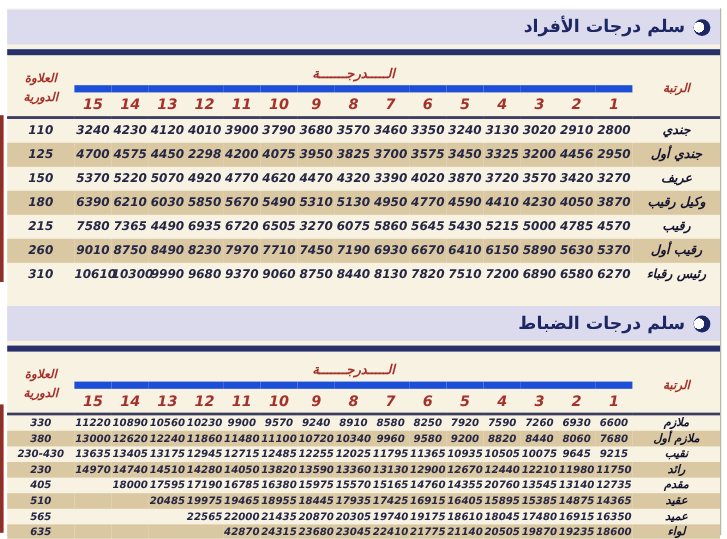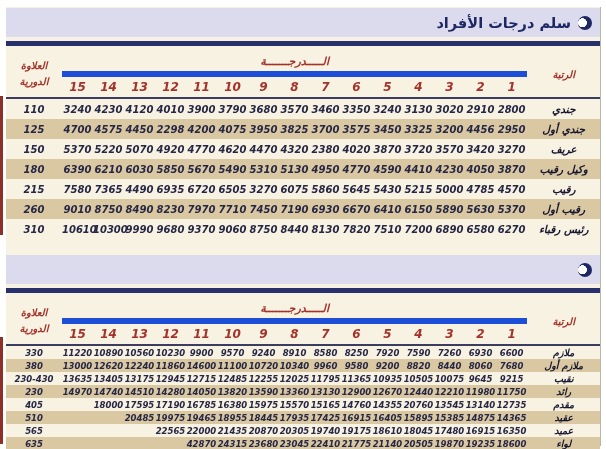--- a/index.html
+++ b/index.html
@@ -122,21 +122,21 @@
             <tr>
               <td class="allow">150</td>
               <td class="val">5370</td>
               <td class="val">5220</td>
               <td class="val">5070</td>
               <td class="val">4920</td>
               <td class="val">4770</td>
               <td class="val">4620</td>
               <td class="val">4470</td>
               <td class="val">4320</td>
-              <td class="val">2380</td>
+              <td class="val">3390</td>
               <td class="val">4020</td>
               <td class="val">3870</td>
               <td class="val">3720</td>
               <td class="val">3570</td>
               <td class="val">3420</td>
               <td class="val">3270</td>
               <td class="rank">عريف</td>
             </tr>
             <tr>
               <td class="allow">180</td>
@@ -213,20 +213,21 @@
               <td class="val">6580</td>
               <td class="val">6270</td>
               <td class="rank">رئيس رقباء</td>
             </tr>
           </tbody>
       </table>
     </section>
 
     <section class="section s2">
       <div class="title-bar">
+        <span class="title-text">سلم درجات الضباط</span>
         <span class="circle-icon"></span>
       </div>
       <div class="navy-rule"></div>
       <table class="scale compact">
         <colgroup>
           <col style="width:56px">
           <col span="15" style="width:31px">
           <col style="width:73px">
         </colgroup>
         <thead>
@@ -275,21 +276,21 @@
               <td class="val">6930</td>
               <td class="val">6600</td>
               <td class="rank">ملازم</td>
             </tr>
             <tr>
               <td class="allow">380</td>
               <td class="val">13000</td>
               <td class="val">12620</td>
               <td class="val">12240</td>
               <td class="val">11860</td>
-              <td class="val">14600</td>
+              <td class="val">11480</td>
               <td class="val">11100</td>
               <td class="val">10720</td>
               <td class="val">10340</td>
               <td class="val">9960</td>
               <td class="val">9580</td>
               <td class="val">9200</td>
               <td class="val">8820</td>
               <td class="val">8440</td>
               <td class="val">8060</td>
               <td class="val">7680</td>

